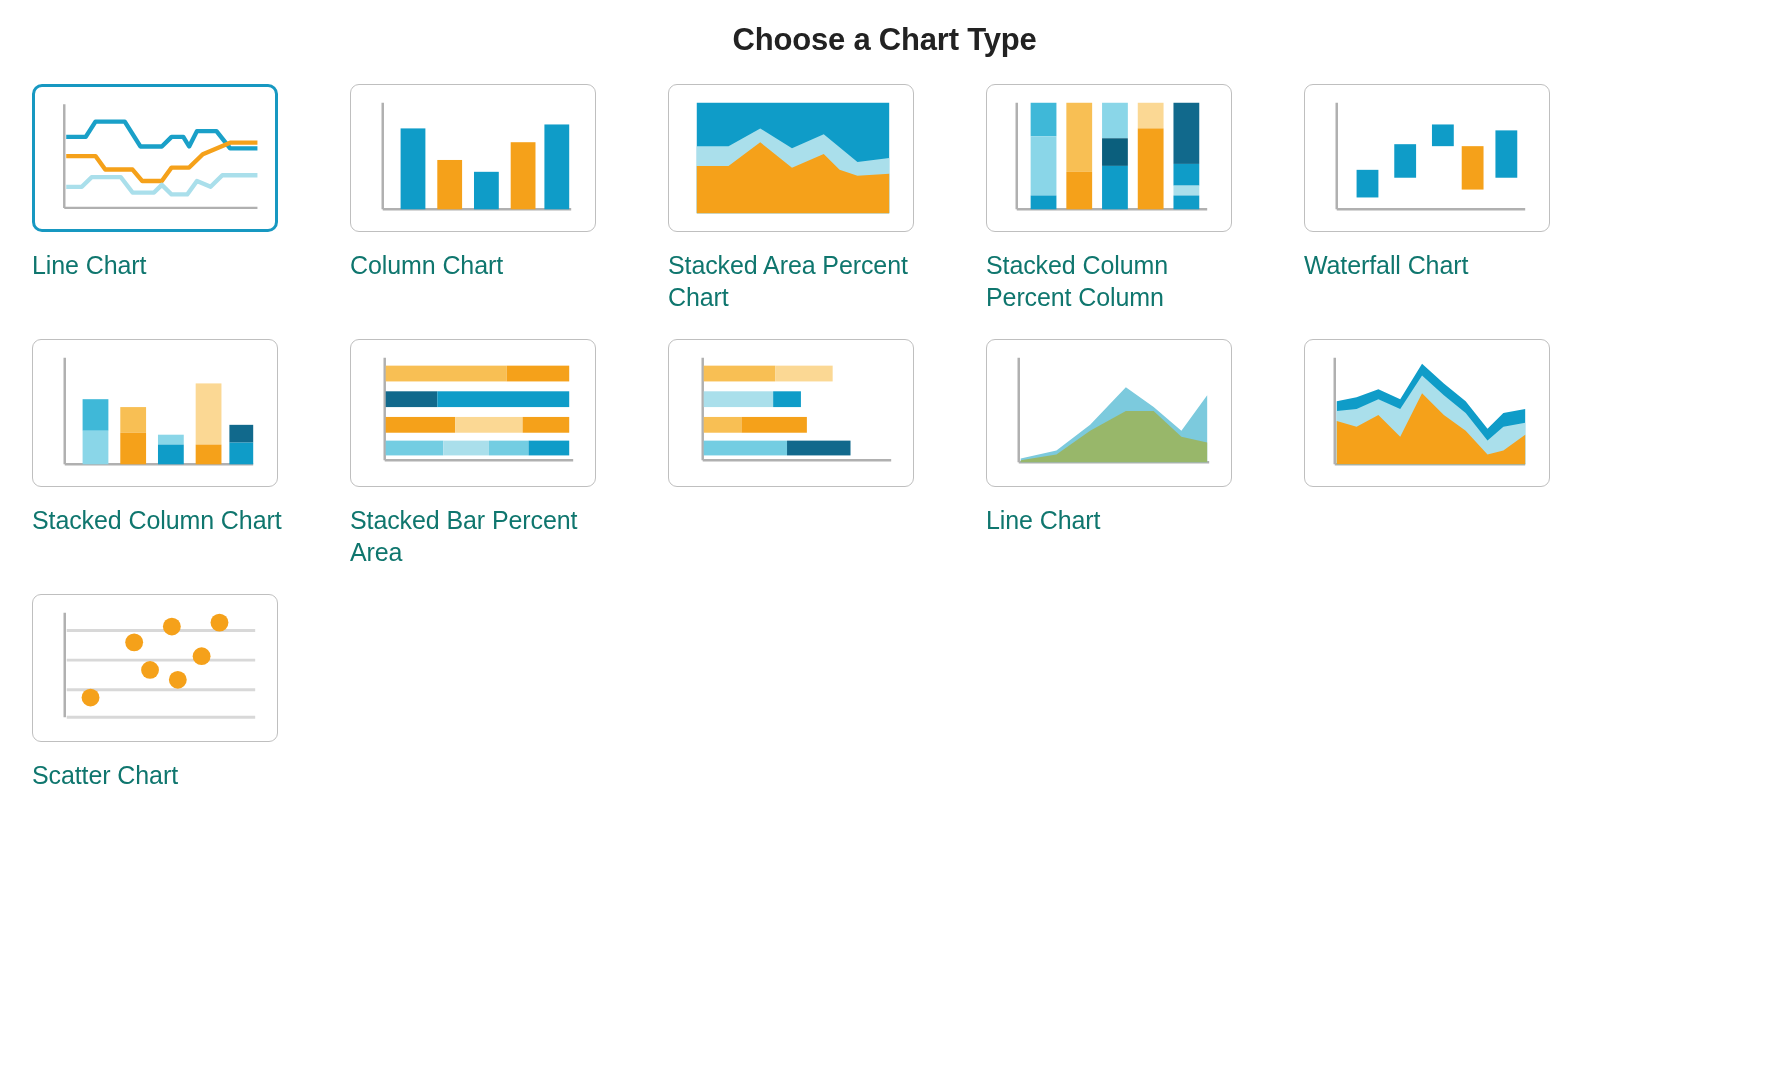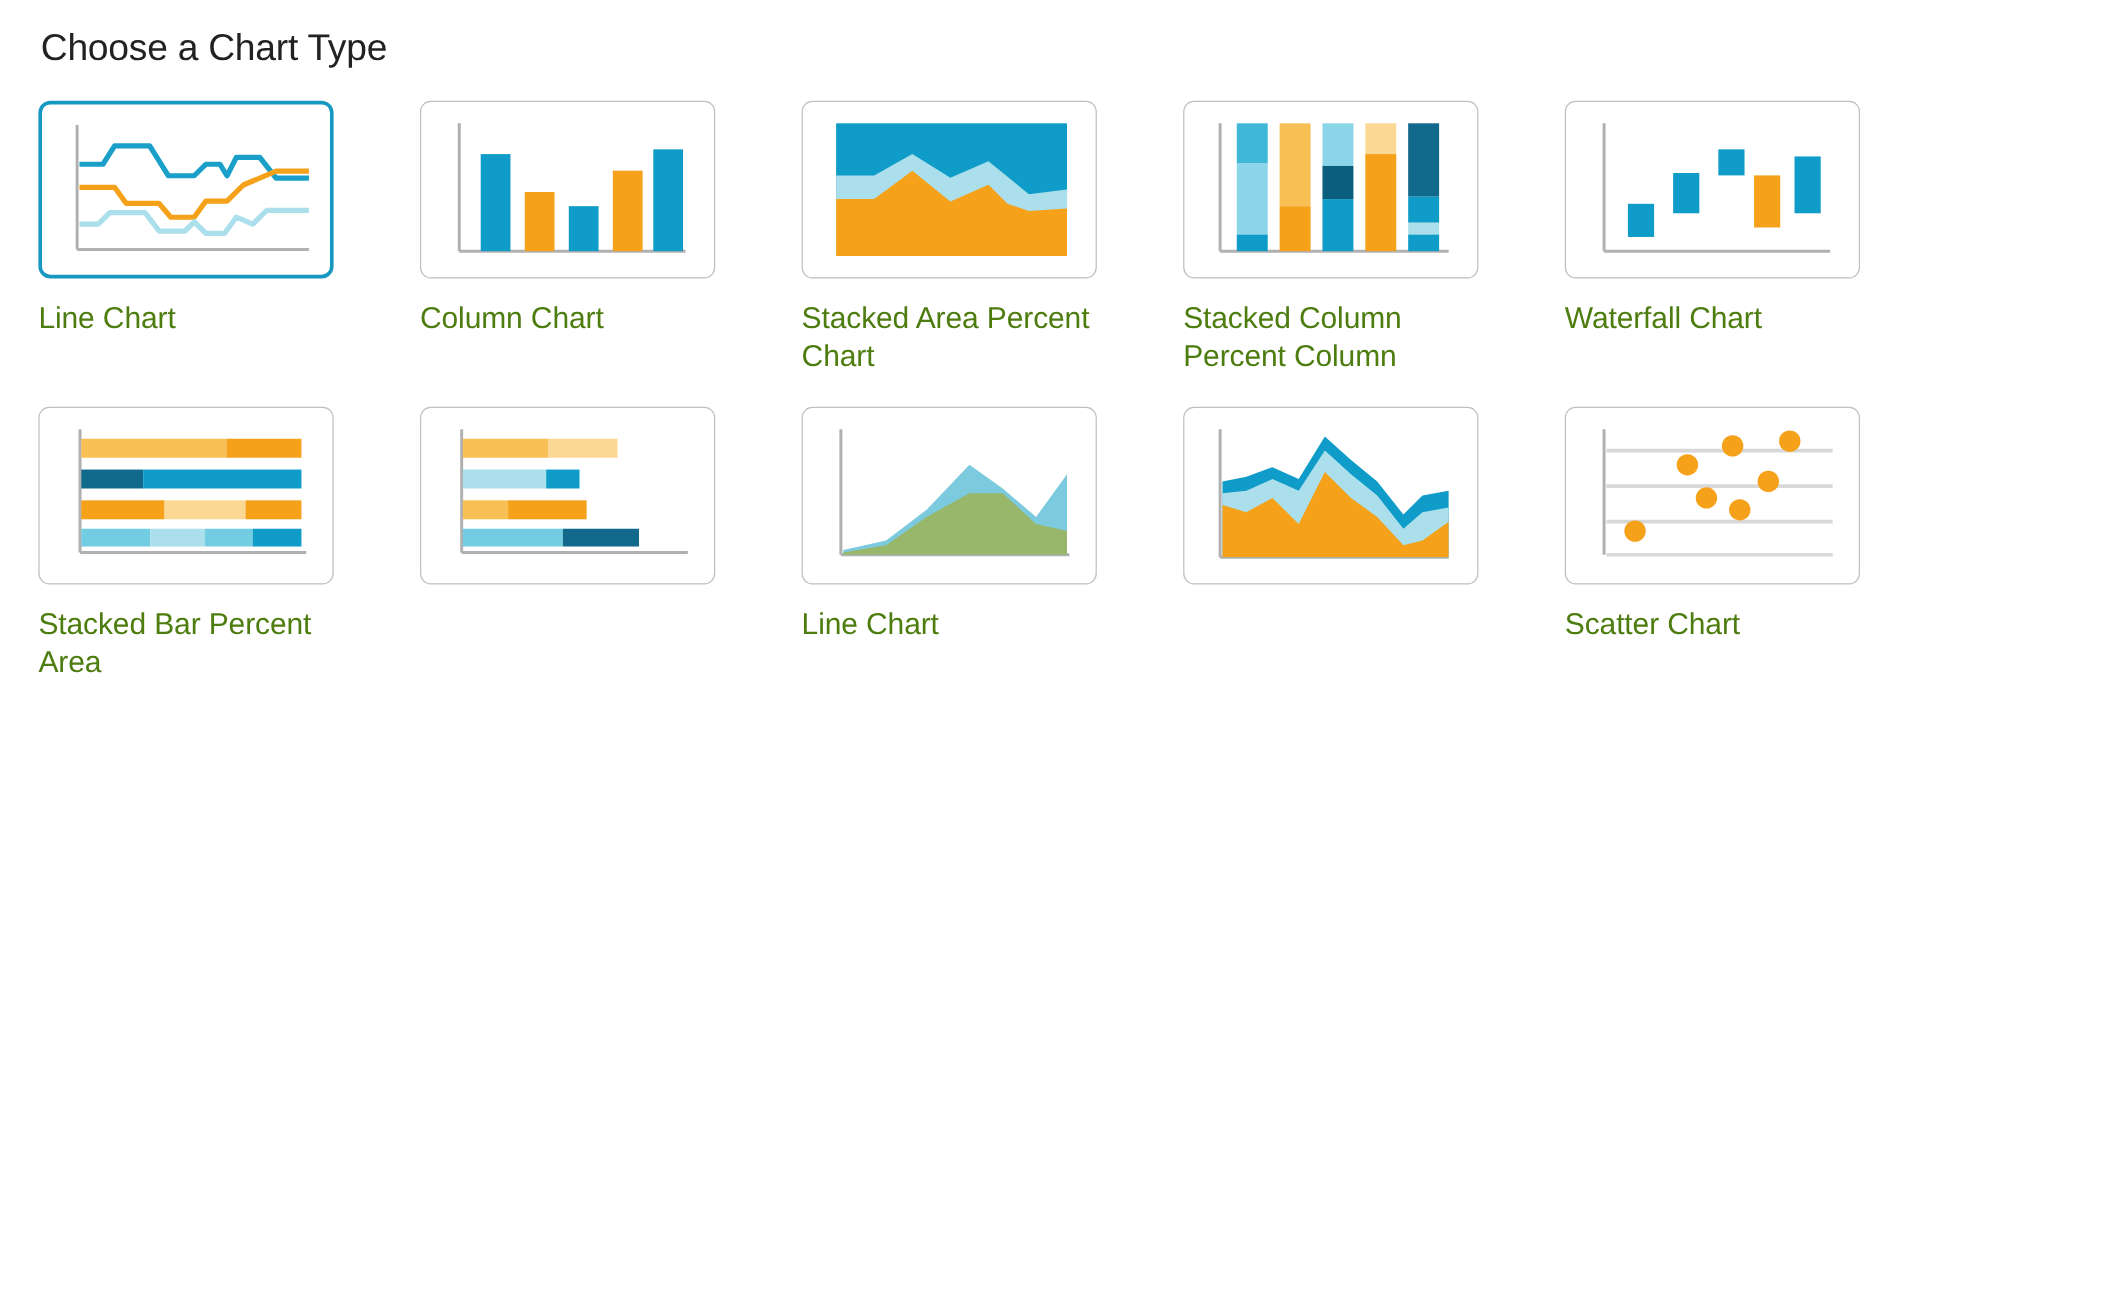--- a/index.html
+++ b/index.html
@@ -7,24 +7,25 @@
     margin: 0; padding: 0;
     width: 1765px; height: 1080px;
     background: #ffffff;
     font-family: "Liberation Sans", sans-serif;
     overflow: hidden;
   }
   .page { padding: 22px 30px 0 32px; }
 
   .page-title {
     font-size: 31px;
-    font-weight: normal;
+    font-weight: bold;
     color: #222222;
     letter-spacing: -0.2px;
     margin: 0 0 26px 2px;
+    text-align: center;
   }
 
   .grid {
     display: grid;
     grid-template-columns: repeat(5, 318px);
     grid-auto-rows: auto;
     row-gap: 26px;
   }
 
   .card-cell { width: 290px; }
@@ -41,21 +42,21 @@
   .thumb.selected {
     border: 3px solid #1798c1;
     border-radius: 10px;
   }
   .thumb svg { display: block; width: 100%; height: 100%; }
 
   .card-label {
     margin-top: 17px;
     font-size: 25px;
     line-height: 1.28;
-    color: #4d7c0f;
+    color: #0f766e;
     letter-spacing: -0.1px;
     max-width: 270px;
   }
 </style>
 </head>
 <body>
 
 <div class="page">
 
   <h1 class="page-title">Choose a Chart Type</h1>
@@ -138,20 +139,44 @@
           <rect x="52" y="86" width="22" height="28" fill="#0f9cc8"></rect>
           <rect x="90" y="60" width="22" height="34" fill="#0f9cc8"></rect>
           <rect x="128" y="40" width="22" height="22" fill="#0f9cc8"></rect>
           <rect x="158" y="62" width="22" height="44" fill="#f5a11a"></rect>
           <rect x="192" y="46" width="22" height="48" fill="#0f9cc8"></rect>
         </svg>
       </div>
       <div class="card-label">Waterfall Chart</div>
     </div>
 
+    <div class="card-cell">
+      <div class="thumb">
+        <svg viewBox="0 0 246 148" preserveAspectRatio="none">
+          <line x1="32" y1="18" x2="32" y2="126" stroke="#b0b0b0" stroke-width="2.5"></line>
+          <line x1="32" y1="126" x2="222" y2="126" stroke="#b0b0b0" stroke-width="2.5"></line>
+
+          <rect x="50" y="60" width="26" height="32" fill="#3fb8d8"></rect>
+          <rect x="50" y="92" width="26" height="34" fill="#8ad6e8"></rect>
+
+          <rect x="88" y="68" width="26" height="26" fill="#f8bf54"></rect>
+          <rect x="88" y="94" width="26" height="32" fill="#f5a11a"></rect>
+
+          <rect x="126" y="96" width="26" height="10" fill="#8ad6e8"></rect>
+          <rect x="126" y="106" width="26" height="20" fill="#0f9cc8"></rect>
+
+          <rect x="164" y="44" width="26" height="62" fill="#fbd894"></rect>
+          <rect x="164" y="106" width="26" height="20" fill="#f5a11a"></rect>
+
+          <rect x="198" y="86" width="24" height="18" fill="#11698c"></rect>
+          <rect x="198" y="104" width="24" height="22" fill="#0f9cc8"></rect>
+        </svg>
+      </div>
+      <div class="card-label">Stacked Column Chart</div>
+    </div>
 
 
     <div class="card-cell">
       <div class="thumb">
         <svg viewBox="0 0 246 148" preserveAspectRatio="none">
           <line x1="34" y1="18" x2="34" y2="122" stroke="#b0b0b0" stroke-width="2.5"></line>
           <line x1="34" y1="122" x2="224" y2="122" stroke="#b0b0b0" stroke-width="2.5"></line>
 
           <rect x="35" y="26" width="122" height="16" fill="#f8bf54"></rect>
           <rect x="157" y="26" width="63" height="16" fill="#f5a11a"></rect>

